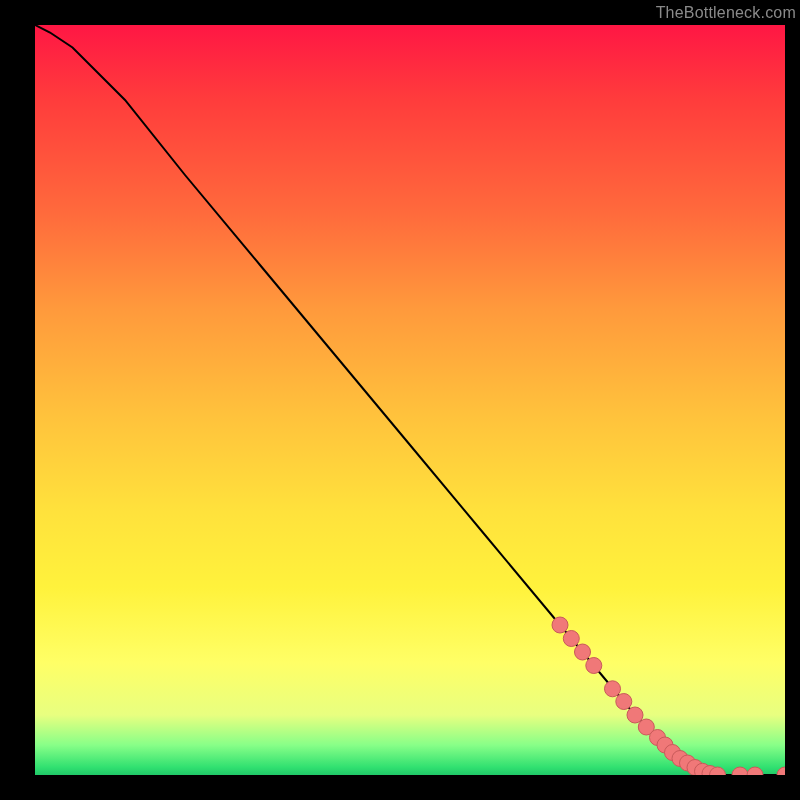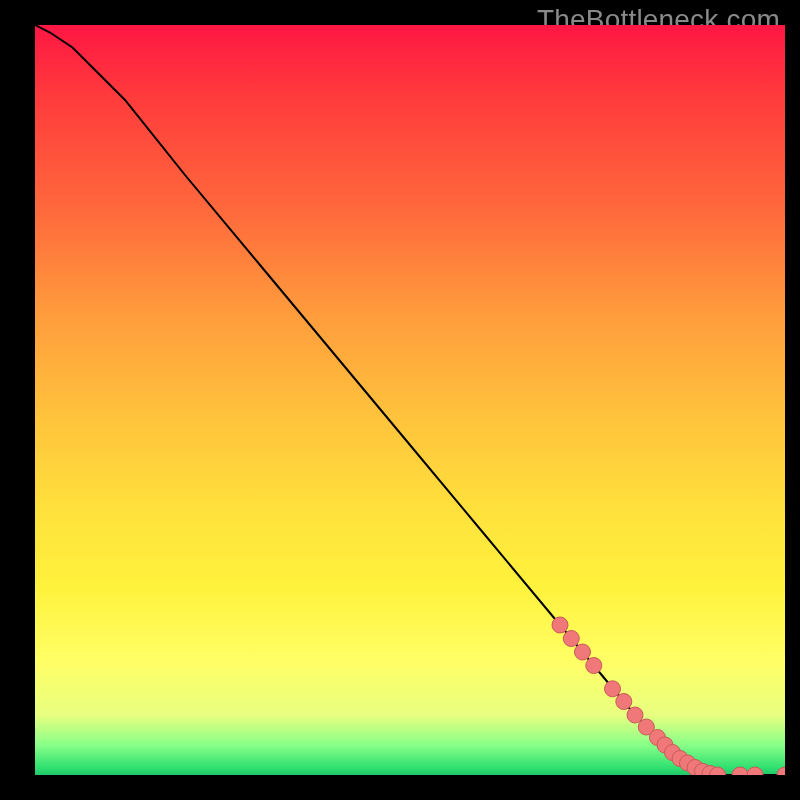--- a/index.html
+++ b/index.html
@@ -28,23 +28,23 @@
       #20c868 100%
     );
   }
   .curve {
     position: absolute;
     left: 0; top: 0;
     width: 750px; height: 750px;
   }
   .watermark {
     position: absolute;
-    top: 4px; right: 20px;
+    top: 4px; right: 4px;
     font-family: Arial, Helvetica, sans-serif;
-    font-size: 28px;
+    font-size: 16px;
     color: #8a8a8a;
     letter-spacing: 0.2px;
   }
 </style>
 </head>
 <body>
 
 <div class="frame">
   <div class="watermark">TheBottleneck.com</div>
   <div class="plot-area">

